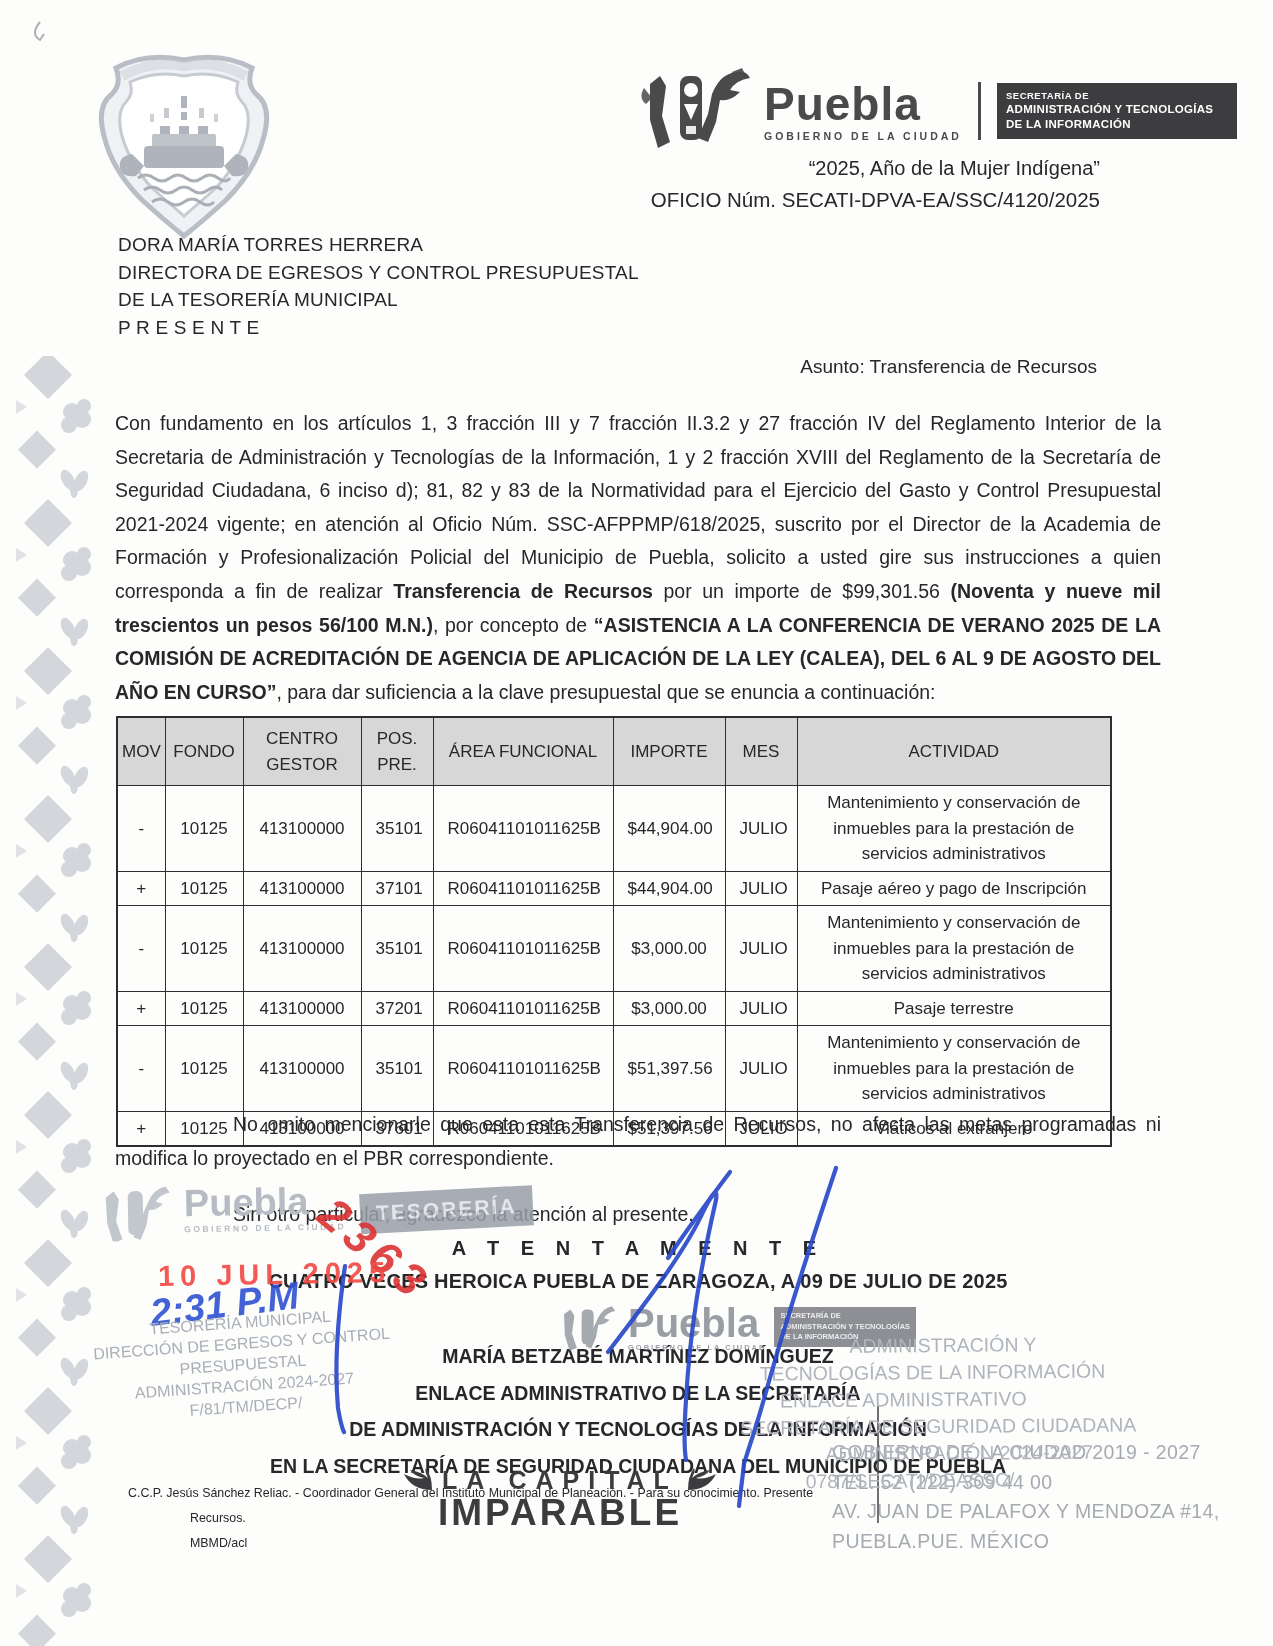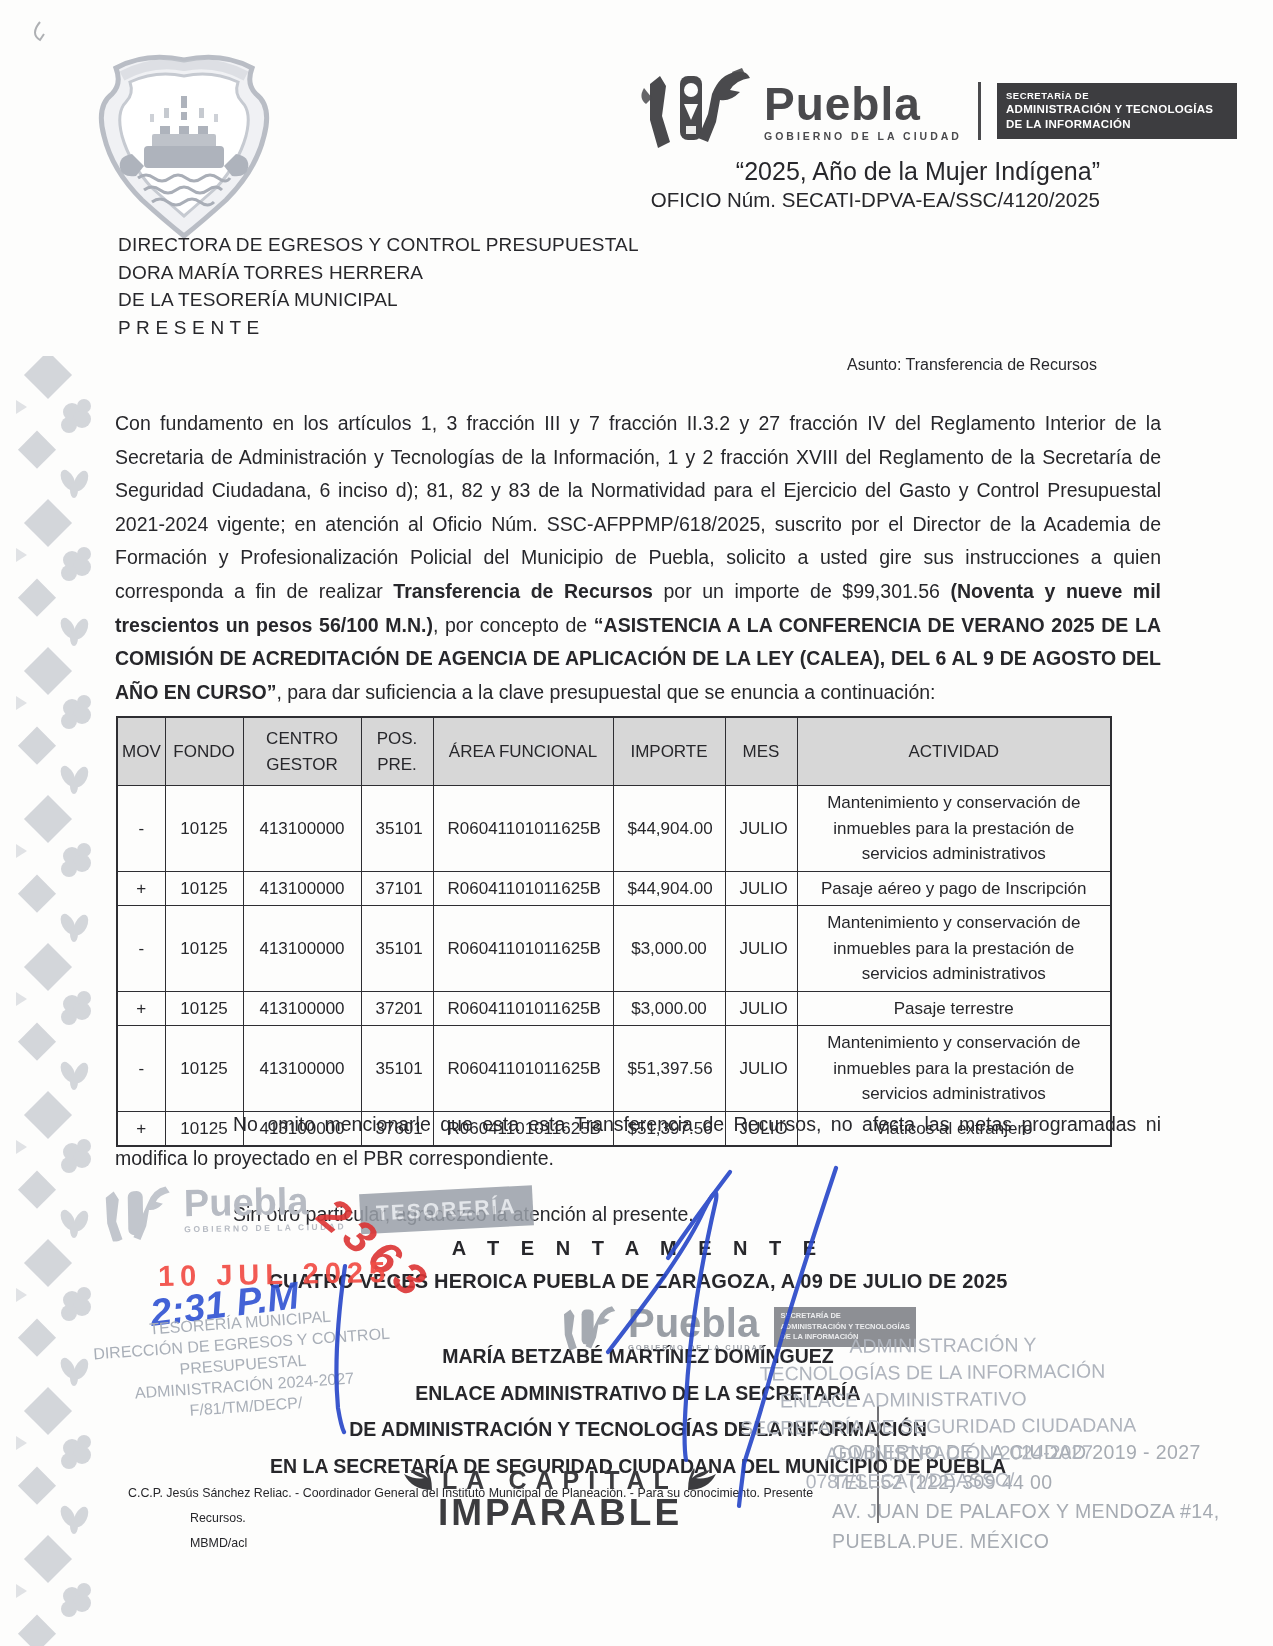--- a/index.html
+++ b/index.html
@@ -8,26 +8,26 @@
   .abs{position:absolute;}
 
   
   .brand{display:flex;align-items:center;gap:10px;}
   .brand-name{font-size:46px;font-weight:700;color:#4a4a4d;letter-spacing:1px;line-height:1;}
   .brand-sub{font-size:10.5px;font-weight:700;letter-spacing:3px;color:#4a4a4d;margin-top:3px;}
   .brand-divider{width:3px;height:58px;background:#4a4a4d;margin:0 6px;}
   .brand-badge{width:222px;background:#3d3d40;color:#fff;padding:7px 9px;line-height:1.3;}
   .brand-badge .b1{font-size:9.5px;font-weight:700;letter-spacing:.5px;}
   .brand-badge .b2{font-size:11.5px;font-weight:700;letter-spacing:.3px;}
-  .motto{font-size:25px;text-align:right;}
+  .motto{font-size:20px;text-align:right;}
   .oficio{font-size:20.5px;text-align:right;}
 
   
   .recipient{font-size:19px;line-height:27.5px;letter-spacing:.2px;}
-  .subject{font-size:16px;}
+  .subject{font-size:19px;}
   .para{font-size:19.5px;line-height:33.6px;text-align:justify;}
   .indent{text-indent:118px;}
   b{font-weight:700;margin-top:40px;}
 
   
   table.budget{border-collapse:collapse;width:996px;table-layout:fixed;font-size:17px;}
   table.budget th,table.budget td{border:1.6px solid #2e2e32;text-align:center;padding:4px 14px;line-height:1.5;}
   table.budget th{background:#d7d7d7;font-weight:400;padding:8px 4px;}
   table.budget{border:2.5px solid #2e2e32;}
 
@@ -153,22 +153,22 @@
       <div class="b1">SECRETARÍA DE</div>
       <div class="b2">ADMINISTRACIÓN Y TECNOLOGÍAS</div>
       <div class="b2">DE LA INFORMACIÓN</div>
     </div>
   </div>
 
   <div class="abs motto" style="right:173px;top:157px;">“2025, Año de la Mujer Indígena”</div>
   <div class="abs oficio" style="right:173px;top:188px;">OFICIO Núm. SECATI-DPVA-EA/SSC/4120/2025</div>
 
   <div class="abs recipient" style="left:118px;top:231px;">
+    <div>DORA MARÍA TORRES HERRERA</div>
     <div>DIRECTORA DE EGRESOS Y CONTROL PRESUPUESTAL</div>
-    <div>DORA MARÍA TORRES HERRERA</div>
     <div>DE LA TESORERÍA MUNICIPAL</div>
     <div>P R E S E N T E</div>
   </div>
 
   <div class="abs subject" style="right:176px;top:356px;">Asunto: Transferencia de Recursos</div>
 
   <div class="abs para" style="left:115px;top:407px;width:1046px;">
     <span>Con fundamento en los artículos 1, 3 fracción III y 7 fracción II.3.2 y 27 fracción IV del Reglamento Interior de la Secretaria de Administración y Tecnologías de la Información, 1 y 2 fracción XVIII del Reglamento de la Secretaría de Seguridad Ciudadana, 6 inciso d); 81, 82 y 83 de la Normatividad para el Ejercicio del Gasto y Control Presupuestal 2021-2024 vigente; en atención al Oficio Núm. SSC-AFPPMP/618/2025, suscrito por el Director de la Academia de Formación y Profesionalización Policial del Municipio de Puebla, solicito a usted gire sus instrucciones a quien corresponda a fin de realizar </span><b>Transferencia de Recursos</b><span> por un importe de $99,301.56 </span><b>(Noventa y nueve mil trescientos un pesos 56/100 M.N.)</b><span>, por concepto de </span><b>“ASISTENCIA A LA CONFERENCIA DE VERANO 2025 DE LA COMISIÓN DE ACREDITACIÓN DE AGENCIA DE APLICACIÓN DE LA LEY (CALEA), DEL 6 AL 9 DE AGOSTO DEL AÑO EN CURSO”</b><span>, para dar suficiencia a la clave presupuestal que se enuncia a continuación:</span>
   </div>
 

